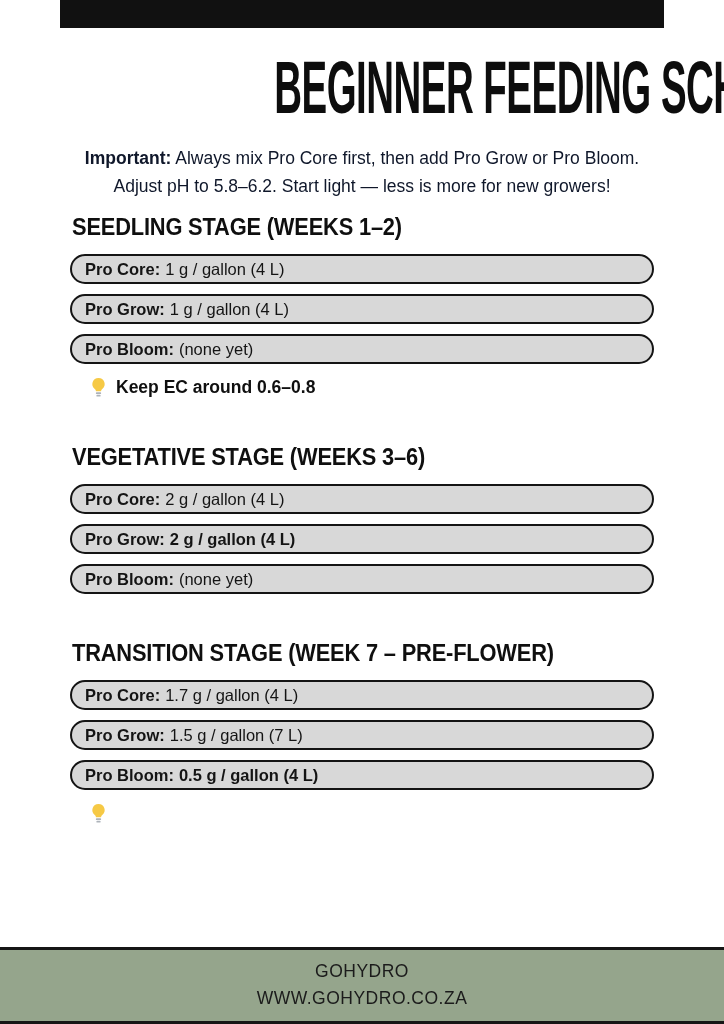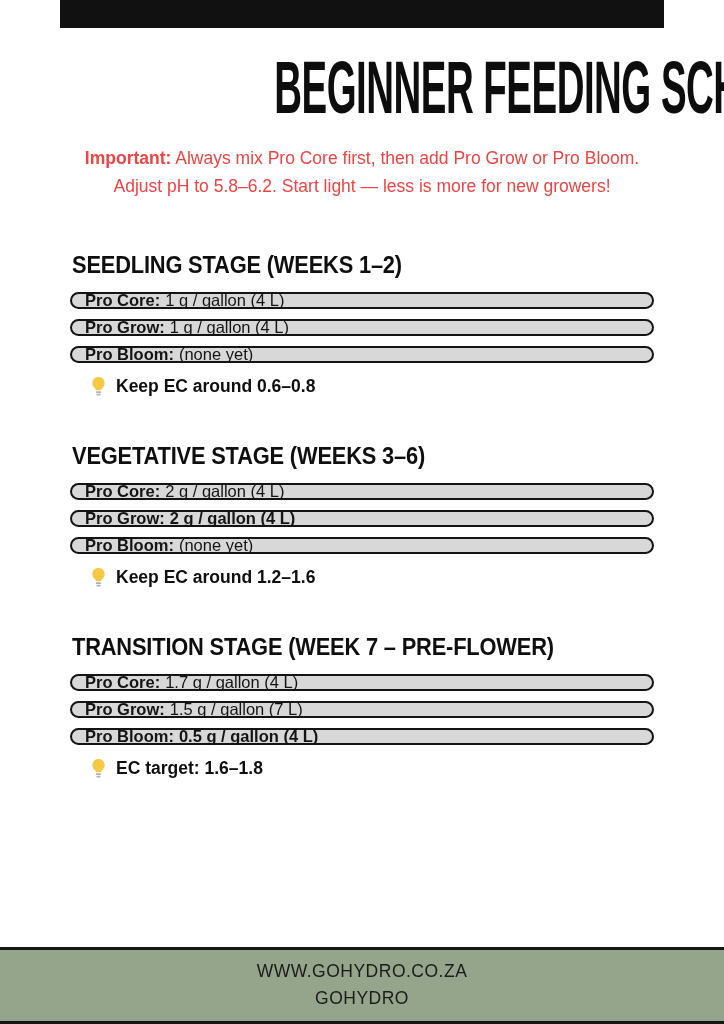--- a/index.html
+++ b/index.html
@@ -16,33 +16,33 @@
   .topbar { width: 604px; height: 28px; margin: 0 auto; background: #111111; }
 
   .title-wrap { margin-top: 30px; text-align: center; height: 60px; }
   .title {
     display: inline-block; white-space: nowrap;
     font-size: 74px; font-weight: bold; line-height: 60px;
     letter-spacing: -1px; color: #0d0d0d;
     transform: scaleX(0.52); transform-origin: 50% 50%;
   }
 
-  .important { margin-top: 26px; text-align: center; font-size: 17.5px; line-height: 28px; color: #ef4444; }
+  .important { margin-top: 26px; text-align: center; font-size: 17.5px; line-height: 28px; color: #0f172a; }
   .important b { font-weight: bold; }
 
   .stage { margin-top: 46px; }
-  .stage.first { margin-top: 52px; }
+  .stage.first { margin-top: 14px; }
   .stage-heading {
     margin: 0 0 13px 12px;
     font-size: 23.5px; font-weight: bold; color: #0f0f0f;
     letter-spacing: -0.2px; white-space: nowrap;
     transform: scaleX(0.93); transform-origin: 0 50%;
   }
   .pill {
-    height: 17px; margin: 0 10px 10px 10px;
+    height: 30px; margin: 0 10px 10px 10px;
     background: #d8d8d8; border: 2px solid #141414; border-radius: 15px;
     display: flex; align-items: center; padding-left: 13px;
     font-size: 16.5px; color: #141414; white-space: nowrap;
   }
   .pill .lbl { font-weight: bold; }
   .pill .val { margin-left: 5px; }
   .pill.bold-row .val { font-weight: bold; }
 
   .tip { margin: 13px 0 0 30px; display: flex; align-items: flex-end; gap: 9px;
          font-size: 17.5px; font-weight: bold; color: #0f0f0f; }
@@ -106,28 +106,20 @@
         <span class="val">2 g / gallon (4 L)</span>
       </div>
       <div class="pill bold-row">
         <span class="lbl">Pro Grow:</span>
         <span class="val">2 g / gallon (4 L)</span>
       </div>
       <div class="pill">
         <span class="lbl">Pro Bloom:</span>
         <span class="val">(none yet)</span>
       </div>
-      <div class="tip">
-        <svg class="bulb" viewBox="0 0 20 24" aria-hidden="true">
-          <path d="M10 0.8 A 7.2 7.2 0 0 0 5.6 13.7 c 0.9 0.8 1.4 1.6 1.4 2.8 h 6 c 0 -1.2 0.5 -2 1.4 -2.8 A 7.2 7.2 0 0 0 10 0.8 Z" fill="#f6c945"></path>
-          <rect x="6.9" y="17.6" width="6.2" height="2.1" rx="1" fill="#adb3ba"></rect>
-          <rect x="7.5" y="20.6" width="5" height="2.1" rx="1" fill="#adb3ba"></rect>
-        </svg>
-        <span>Keep EC around 1.2–1.6</span>
-      </div>
     </div>
 
     <div class="stage">
       <div class="stage-heading">TRANSITION STAGE (WEEK 7 – PRE-FLOWER)</div>
       <div class="pill">
         <span class="lbl">Pro Core:</span>
         <span class="val">1.7 g / gallon (4 L)</span>
       </div>
       <div class="pill">
         <span class="lbl">Pro Grow:</span>
@@ -136,24 +128,23 @@
       <div class="pill bold-row">
         <span class="lbl">Pro Bloom:</span>
         <span class="val">0.5 g / gallon (4 L)</span>
       </div>
       <div class="tip">
         <svg class="bulb" viewBox="0 0 20 24" aria-hidden="true">
           <path d="M10 0.8 A 7.2 7.2 0 0 0 5.6 13.7 c 0.9 0.8 1.4 1.6 1.4 2.8 h 6 c 0 -1.2 0.5 -2 1.4 -2.8 A 7.2 7.2 0 0 0 10 0.8 Z" fill="#f6c945"></path>
           <rect x="6.9" y="17.6" width="6.2" height="2.1" rx="1" fill="#adb3ba"></rect>
           <rect x="7.5" y="20.6" width="5" height="2.1" rx="1" fill="#adb3ba"></rect>
         </svg>
-        <span>EC target: 1.6–1.8</span>
       </div>
     </div>
 
   </div>
 
   <div class="footer">
+    <div>GOHYDRO</div>
     <div>WWW.GOHYDRO.CO.ZA</div>
-    <div>GOHYDRO</div>
   </div>
 
 </div>
 
 </body></html>

